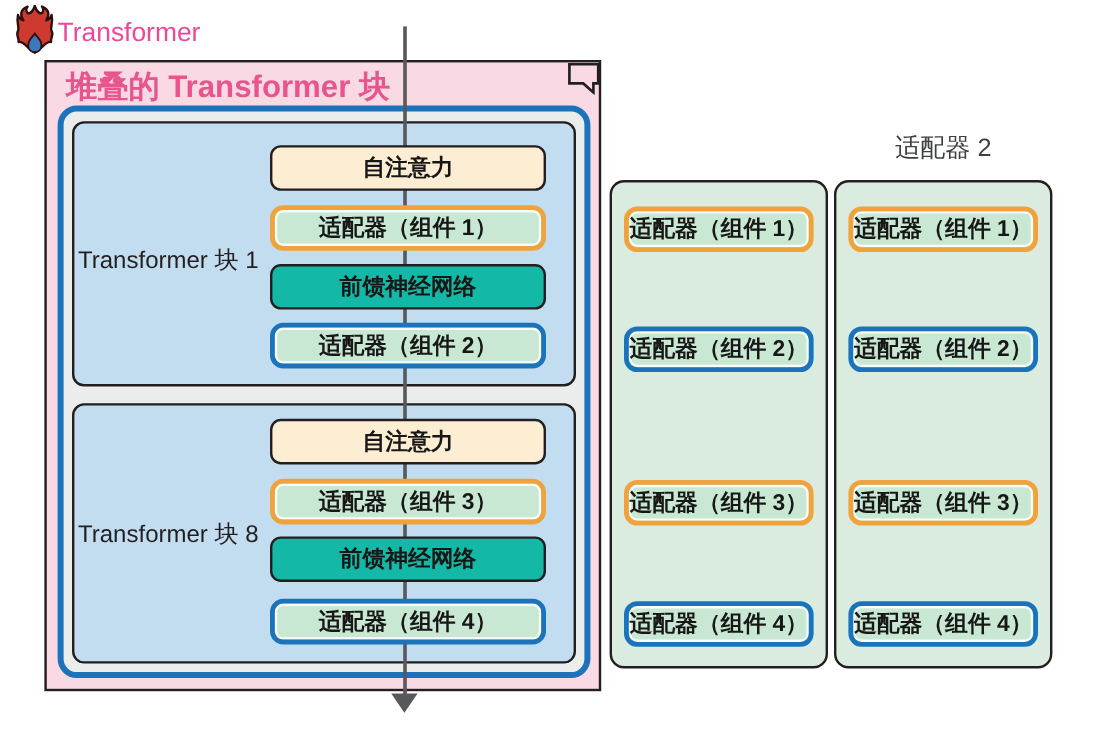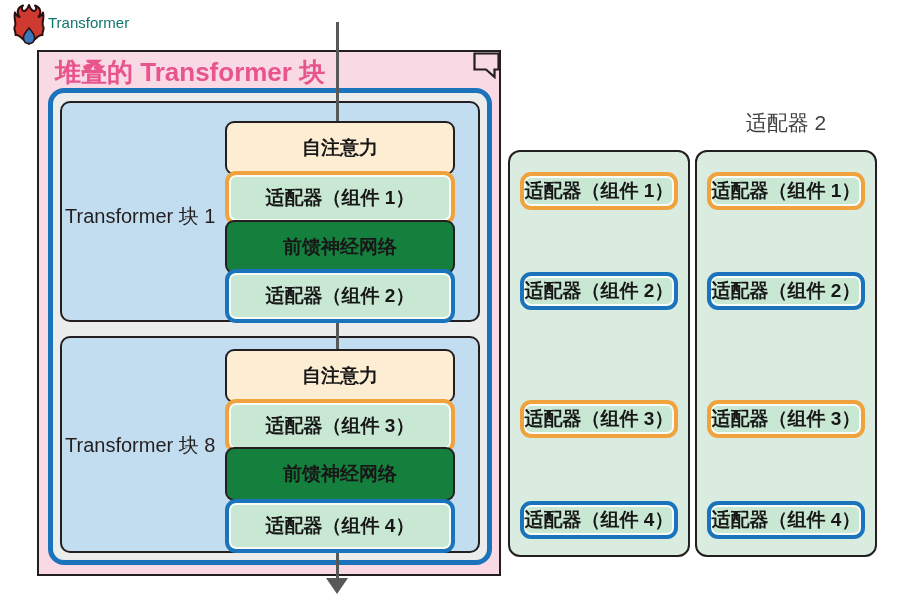--- a/index.html
+++ b/index.html
@@ -3,21 +3,21 @@
 <meta charset="utf-8">
 <style>
   html,body{margin:0;padding:0;background:#ffffff;}
   #canvas{
     position:relative;width:914px;height:610px;background:#ffffff;overflow:hidden;
     font-family:"Liberation Sans","DejaVu Sans",sans-serif;
     -webkit-font-smoothing:antialiased;
   }
   .abs{position:absolute;}
   
-  .logo-text{left:48px;top:14px;font-size:15px;color:#0f766e;z-index:6;}
+  .logo-text{left:48px;top:14px;font-size:22px;color:#ec4899;z-index:6;}
   
   .pink-box{left:37px;top:50px;width:464px;height:526px;background:#f9d9e4;
     border:2px solid #231f20;box-sizing:border-box;z-index:1;}
   .stack-title{left:55px;top:55px;font-size:26px;font-weight:bold;color:#e8548c;z-index:6;}
   .bubble{left:473px;top:52px;z-index:6;}
   
   .blue-container{left:48px;top:88px;width:444px;height:477px;background:#ebecec;
     border:5px solid #1a73bb;border-radius:16px;box-sizing:border-box;z-index:2;}
   
   .tblock{left:60px;width:420px;background:#c3ddf0;border:2px solid #231f20;
@@ -25,25 +25,25 @@
   .tblock.b1{top:101px;height:221px;}
   .tblock.b2{top:336px;height:217px;}
   .block-label{left:65px;font-size:20px;color:#231f20;z-index:5;white-space:nowrap;}
   .block-label.l1{top:203px;}
   .block-label.l2{top:432px;}
   
   .flow-line{left:336px;top:22px;width:3px;height:558px;background:#57585a;z-index:4;}
   .flow-head{left:326px;top:578px;width:0;height:0;border-left:11px solid transparent;
     border-right:11px solid transparent;border-top:16px solid #57585a;z-index:4;}
   
-  .layer{left:225px;width:230px;height:54px;box-sizing:border-box;z-index:5;
+  .layer{left:225px;width:230px;height:38px;box-sizing:border-box;z-index:5;
     display:flex;align-items:center;justify-content:center;
     font-size:19px;font-weight:bold;color:#171717;border-radius:9px;white-space:nowrap;}
   .attention{background:#fdedd3;border:2px solid #231f20;}
-  .ffn{background:#15803d;border:2px solid #231f20;}
+  .ffn{background:#14b8a6;border:2px solid #231f20;}
   .adapter{background:#c9e8d3;border-radius:11px;
     box-shadow:inset 0 0 0 2px rgba(255,255,255,.85);}
   .adapter.orange{border:4px solid #f0a23d;}
   .adapter.blue{border:4px solid #1b74bb;}
   .y1{top:121px;}.y2{top:171px;}.y3{top:220px;}.y4{top:269px;}
   .y5{top:349px;}.y6{top:399px;}.y7{top:447px;}.y8{top:499px;}
   
   .panel-title{top:109px;width:182px;text-align:center;font-size:21px;color:#3f4042;z-index:2;}
   .pt1{left:508px;}.pt2{left:695px;}
   .panel{top:150px;width:182px;height:407px;background:#d9ecdf;border:2px solid #231f20;

